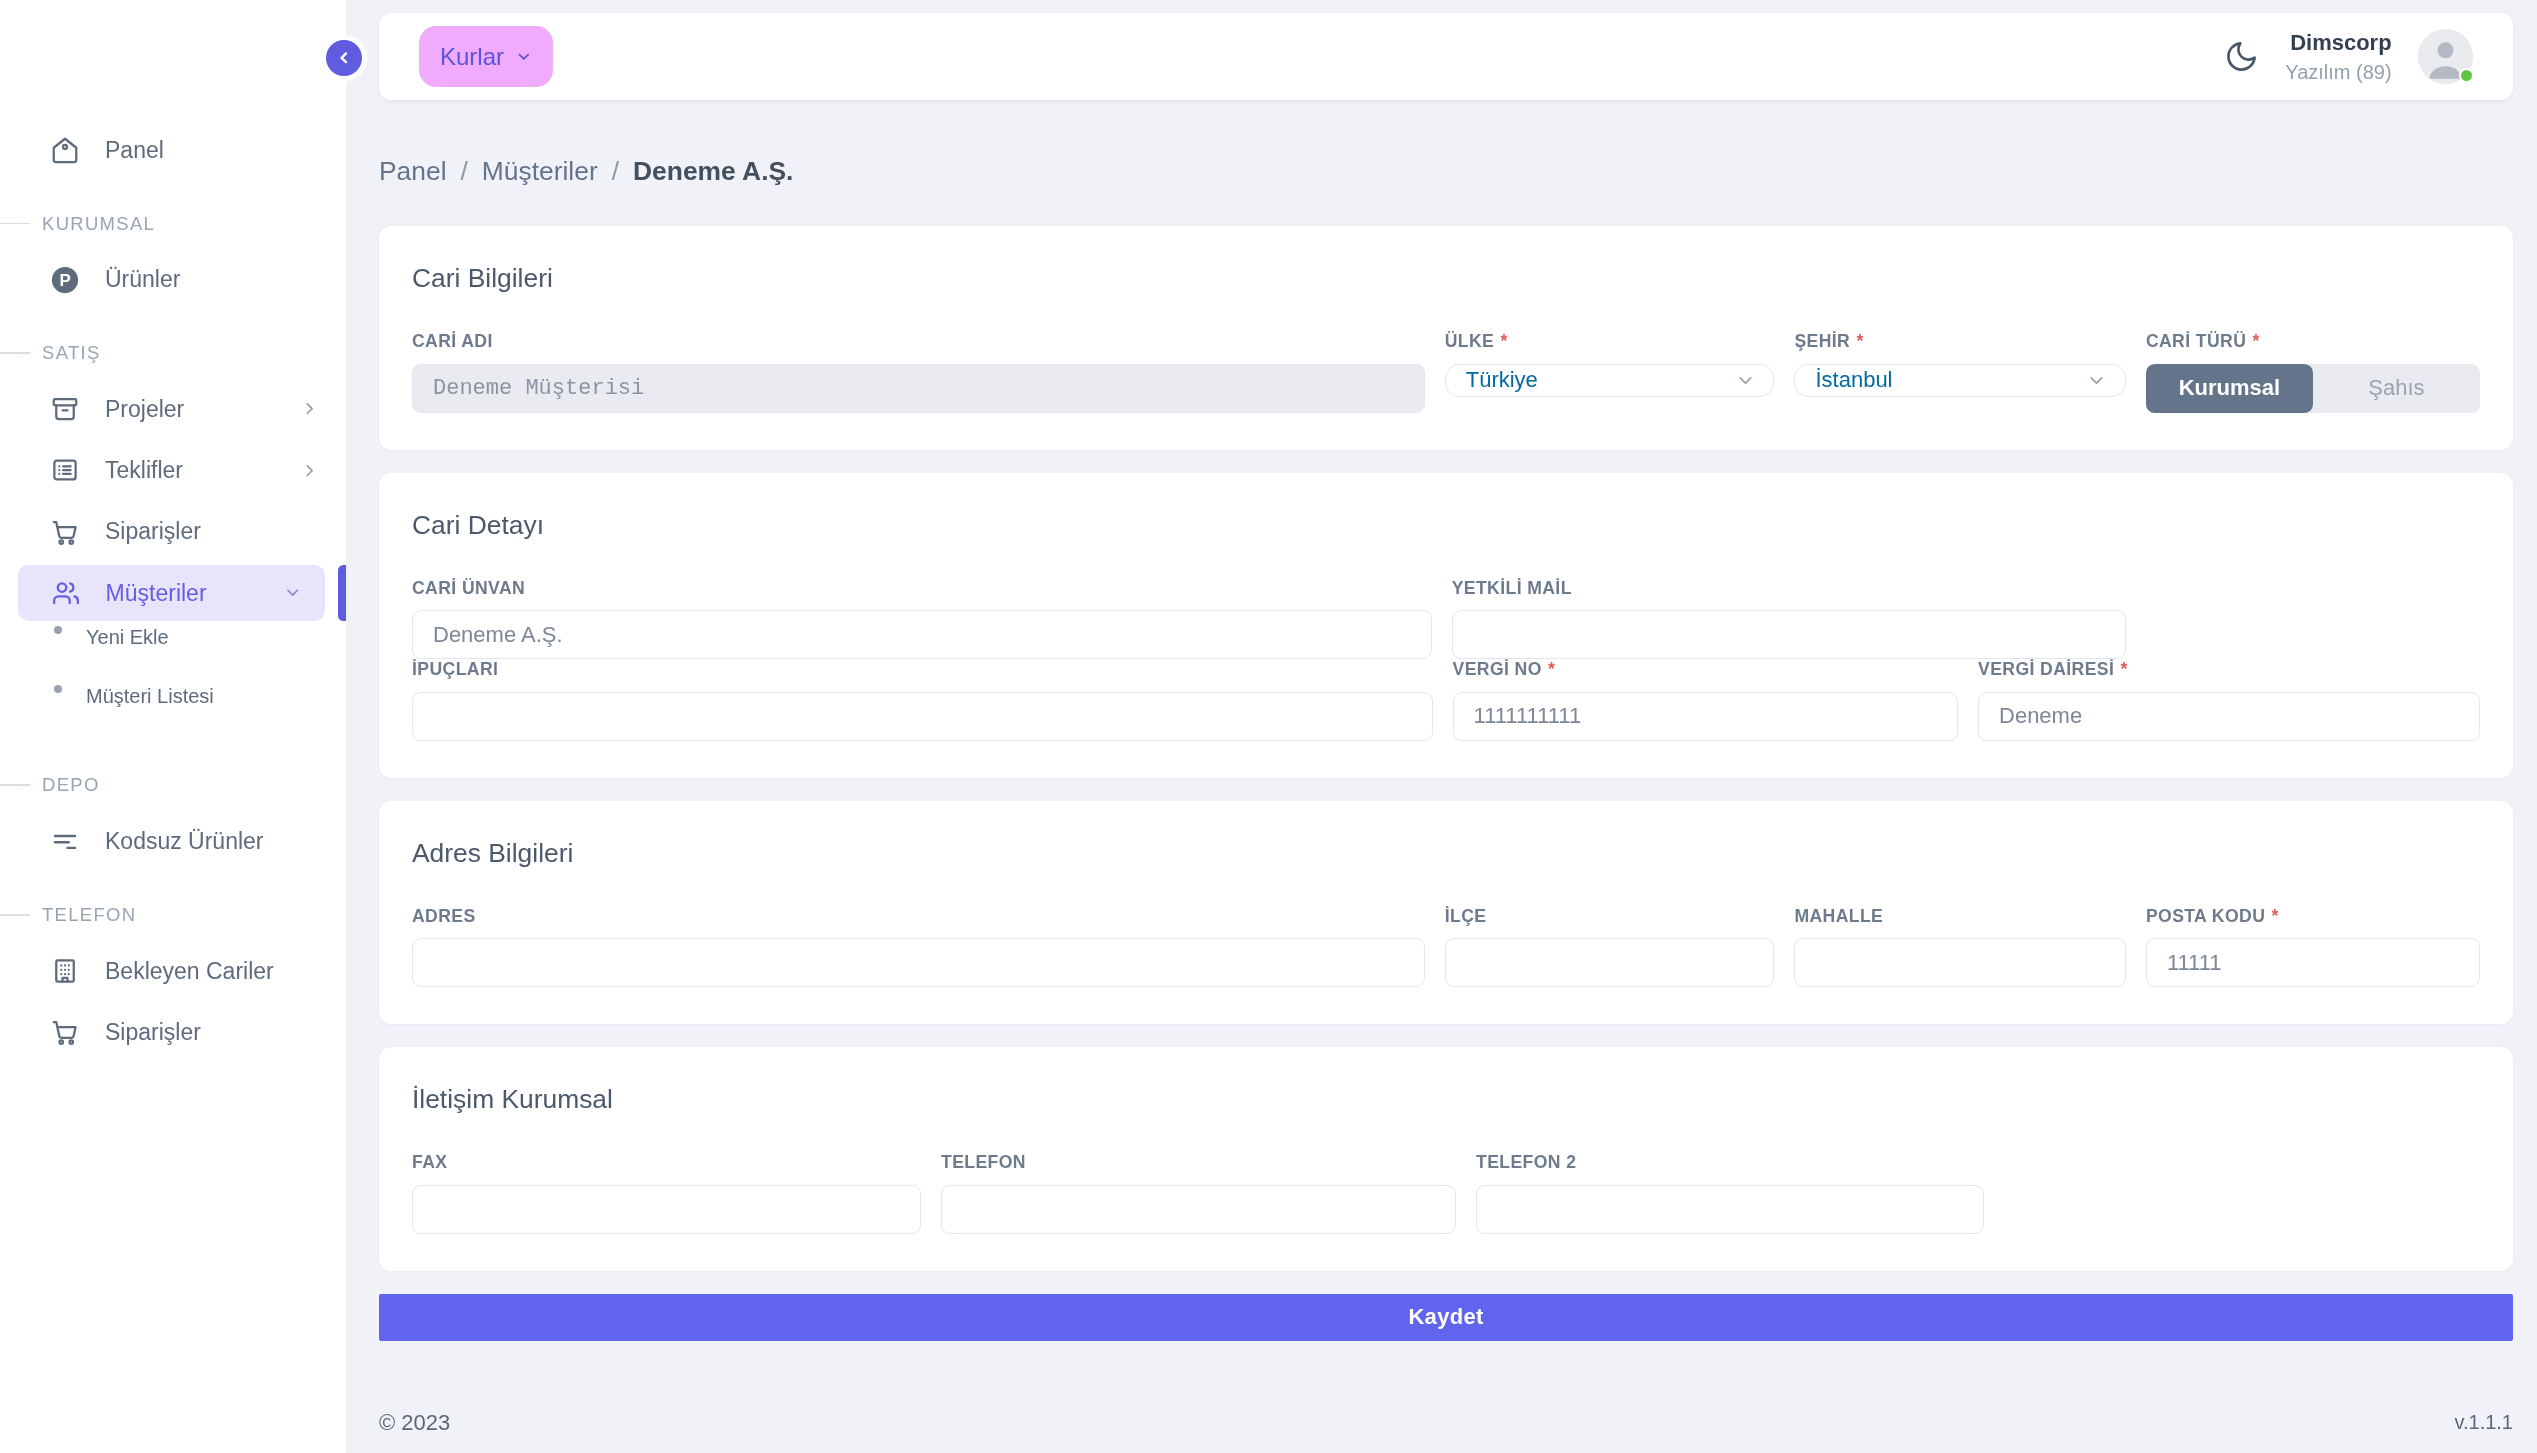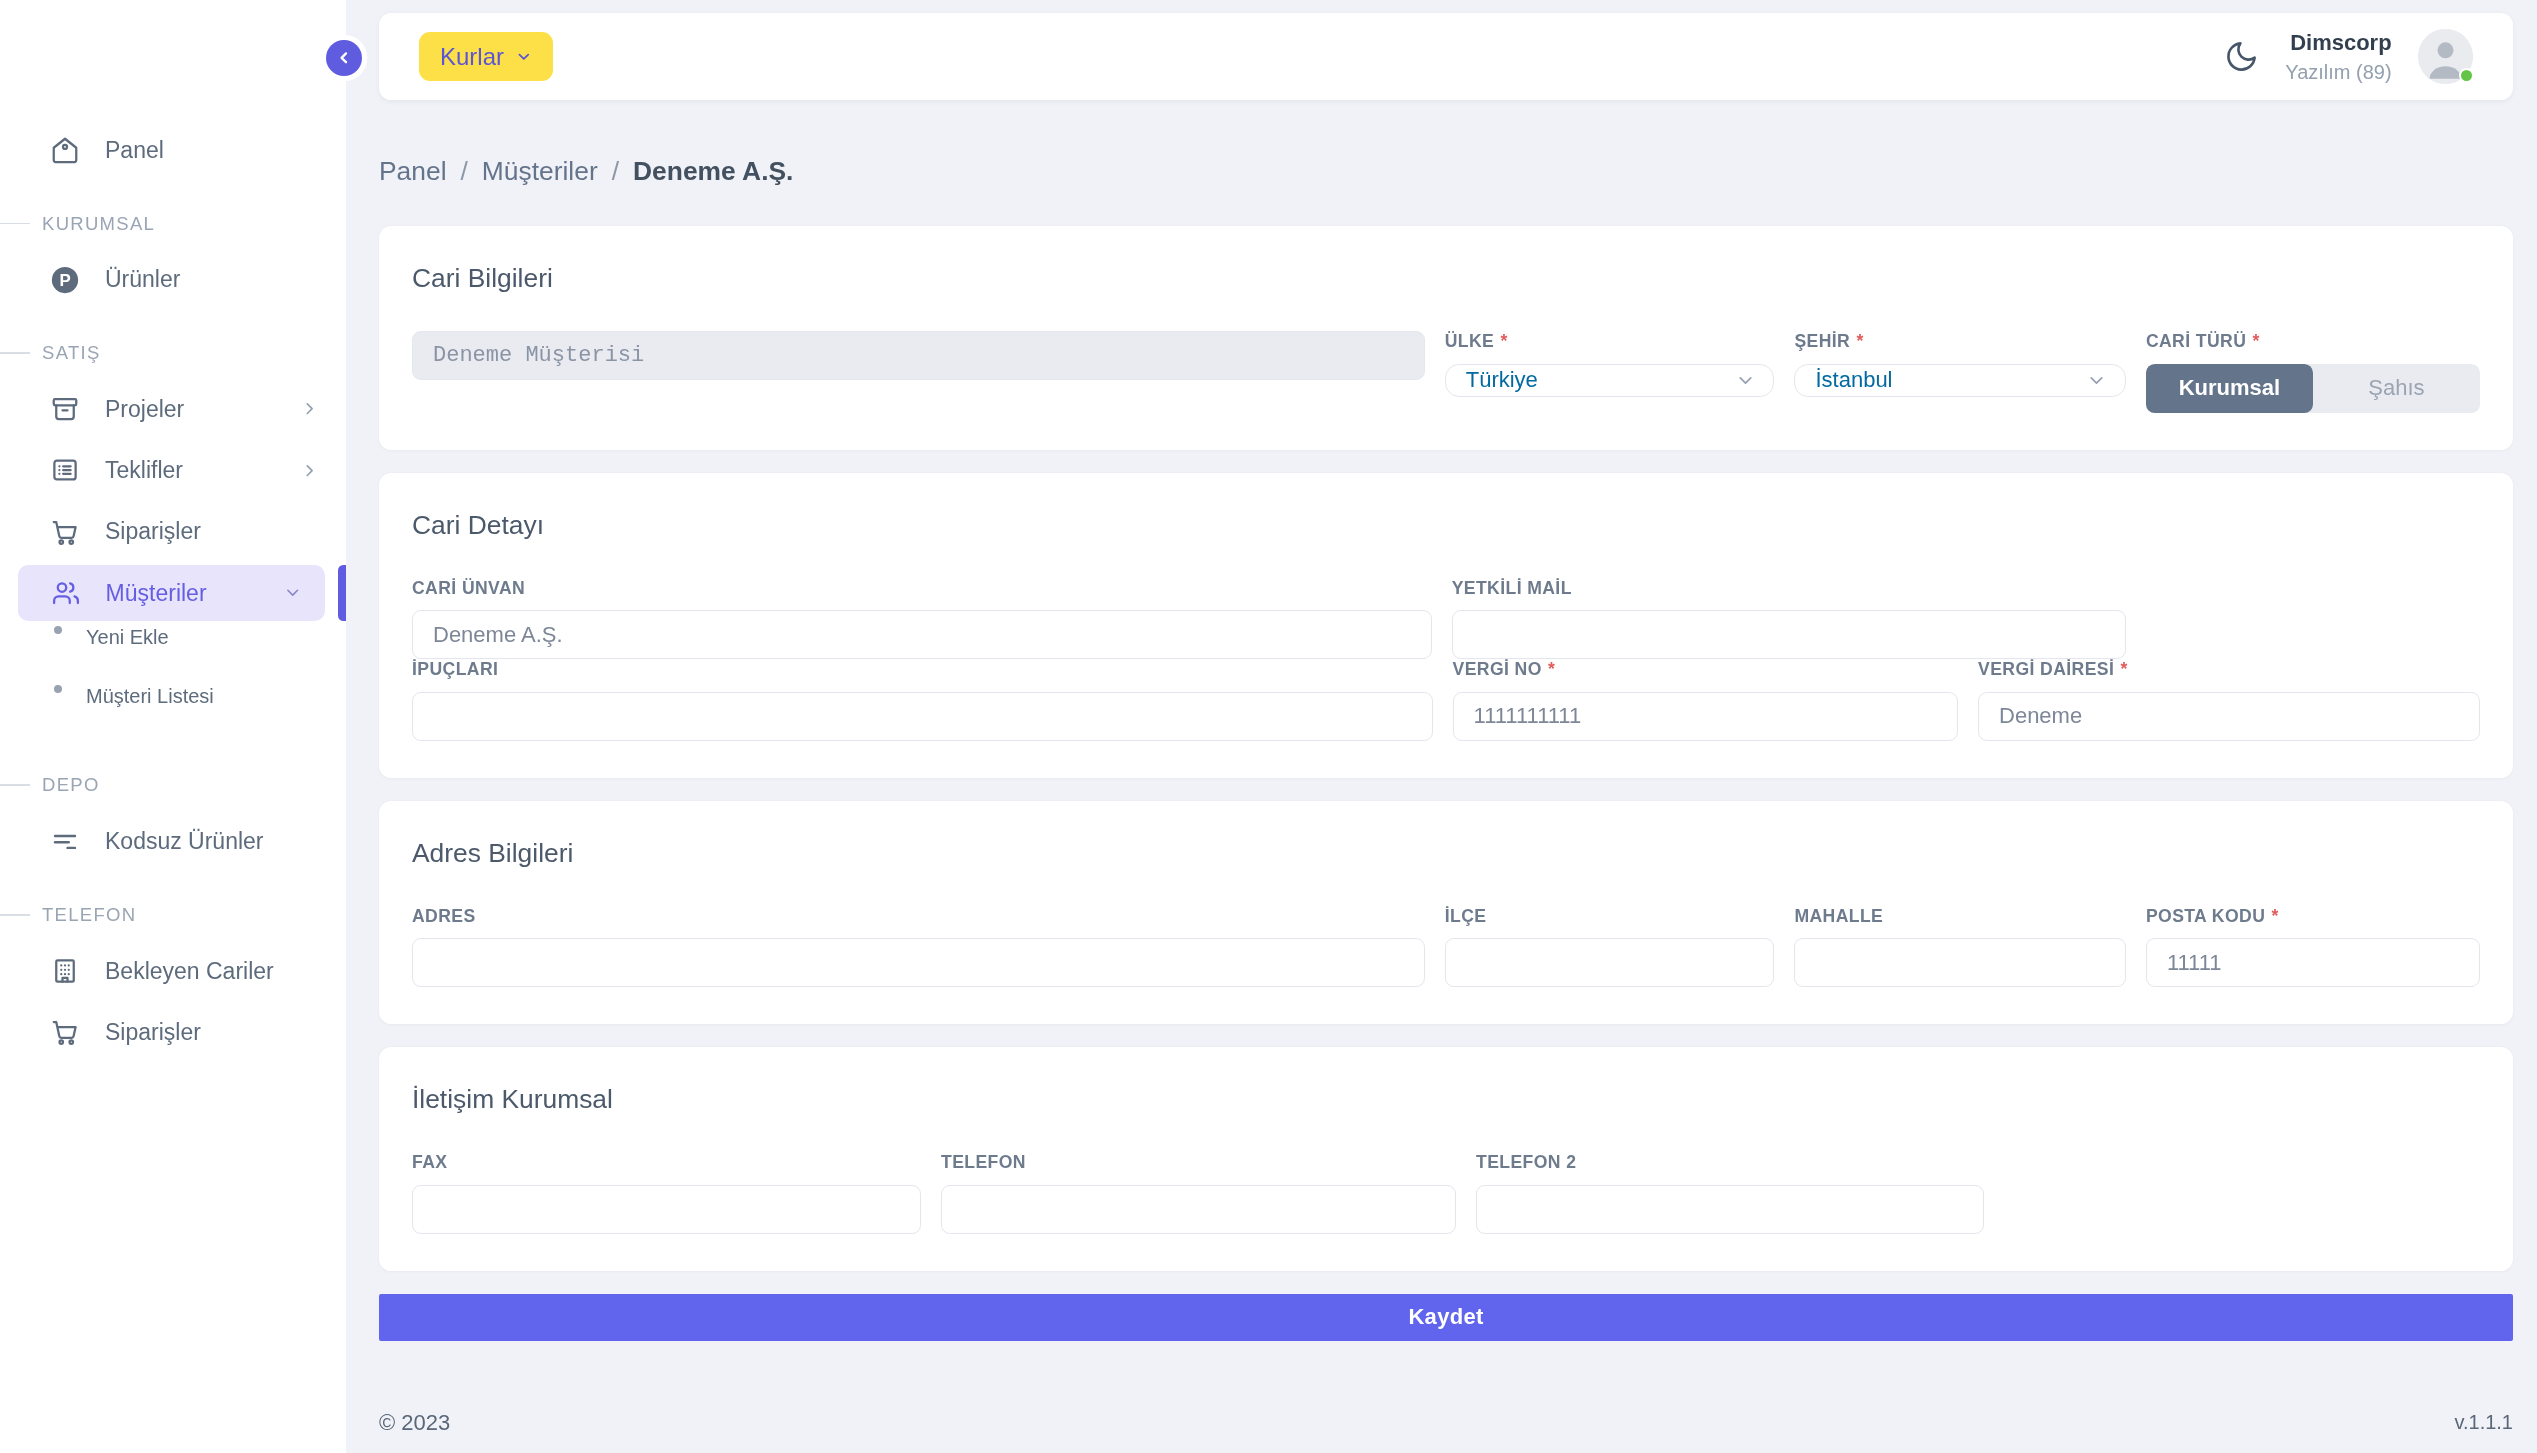--- a/index.html
+++ b/index.html
@@ -60,23 +60,23 @@
 
   
   .main { position: absolute; left: 346px; right: 0; top: 0; bottom: 0; padding: 13.2px 25px 0 33px; }
 
   .topbar {
     height: 87px; background: #fff; border-radius: 12.3px;
     display: flex; align-items: center; padding: 0 40px;
     box-shadow: 0 1.8px 5.3px rgba(16,24,40,.05);
   }
   .kurlar-btn {
-    display: flex; align-items: center; gap: 10.6px; height: 49px;
-    padding: 0 21px; border: none; border-radius: 11px; cursor: pointer;
-    background: #fde047; color: #5c55d6; font-size: 24px;
+    display: flex; align-items: center; gap: 10.6px; height: 61px;
+    padding: 0 21px; border: none; border-radius: 17px; cursor: pointer;
+    background: #f0abfc; color: #5c55d6; font-size: 24px;
     font-family: "Liberation Sans", sans-serif;
   }
   .kurlar-btn svg { width: 17.6px; height: 17.6px; }
   .topbar-right { margin-left: auto; display: flex; align-items: center; gap: 26.4px; }
   .moon-btn { background: none; border: none; cursor: pointer; color: #475569; }
   .moon-btn svg { width: 35px; height: 35px; }
   .user-block { text-align: right; line-height: 1.2; }
   .user-name { font-size: 22px; font-weight: 700; color: #323f4e; }
   .user-meta { font-size: 20px; color: #93a0ae; margin-top: 3.5px; }
   .avatar { position: relative; width: 55px; height: 55px; border-radius: 50%; background: #e9ebef; overflow: visible; cursor: pointer; }
@@ -296,20 +296,23 @@
     <span class="crumb-link">Müşteriler</span>
     <span class="sep">/</span>
     <span class="current">Deneme A.Ş.</span>
   </nav>
 
   
   <section class="card">
     <h2>Cari Bilgileri</h2>
     <div class="form-row row-main4">
       <div class="field">
+        <label>
+            <span>CARİ ADI</span>
+          </label>
         <input class="text-input" disabled="" value="Deneme Müşterisi" style="">
       </div>
       <div class="field">
         <label>
             <span>ÜLKE</span>
             <span class="req">*</span>
           </label>
         <div class="select">
           <span>Türkiye</span>
           <svg viewBox="0 0 24 24" fill="none" stroke="currentColor" stroke-width="2" stroke-linecap="round" stroke-linejoin="round">

